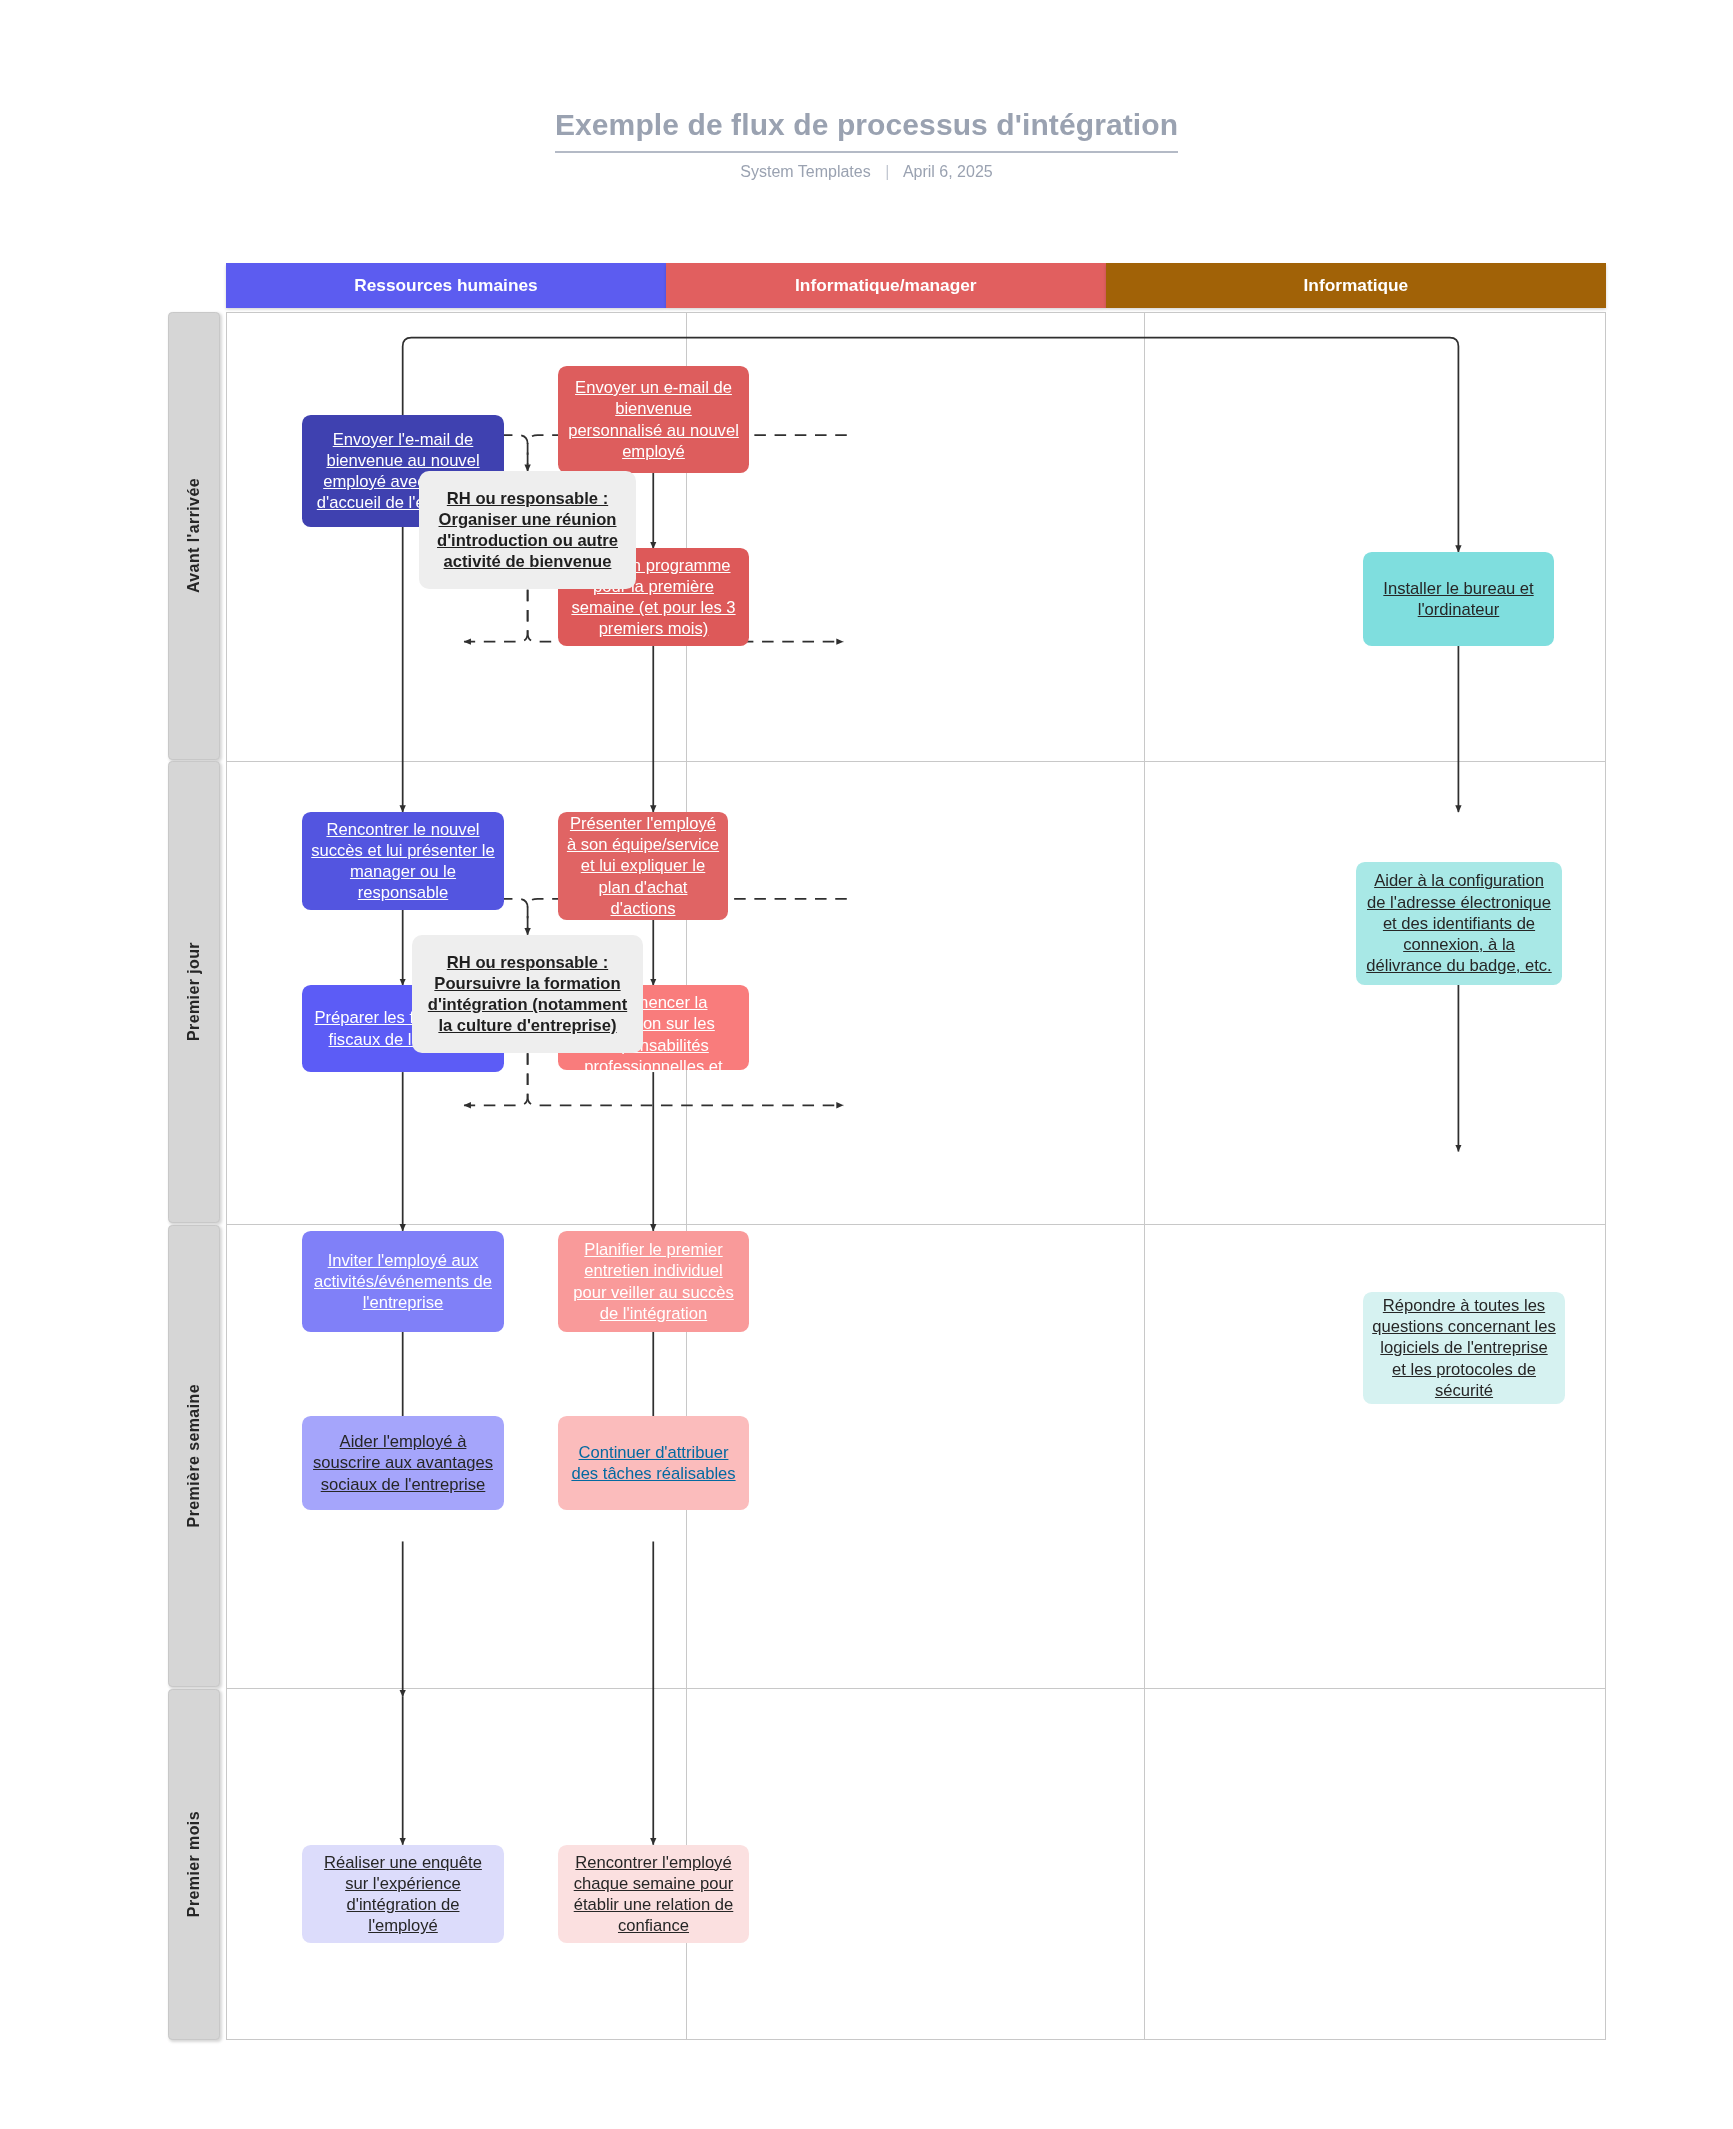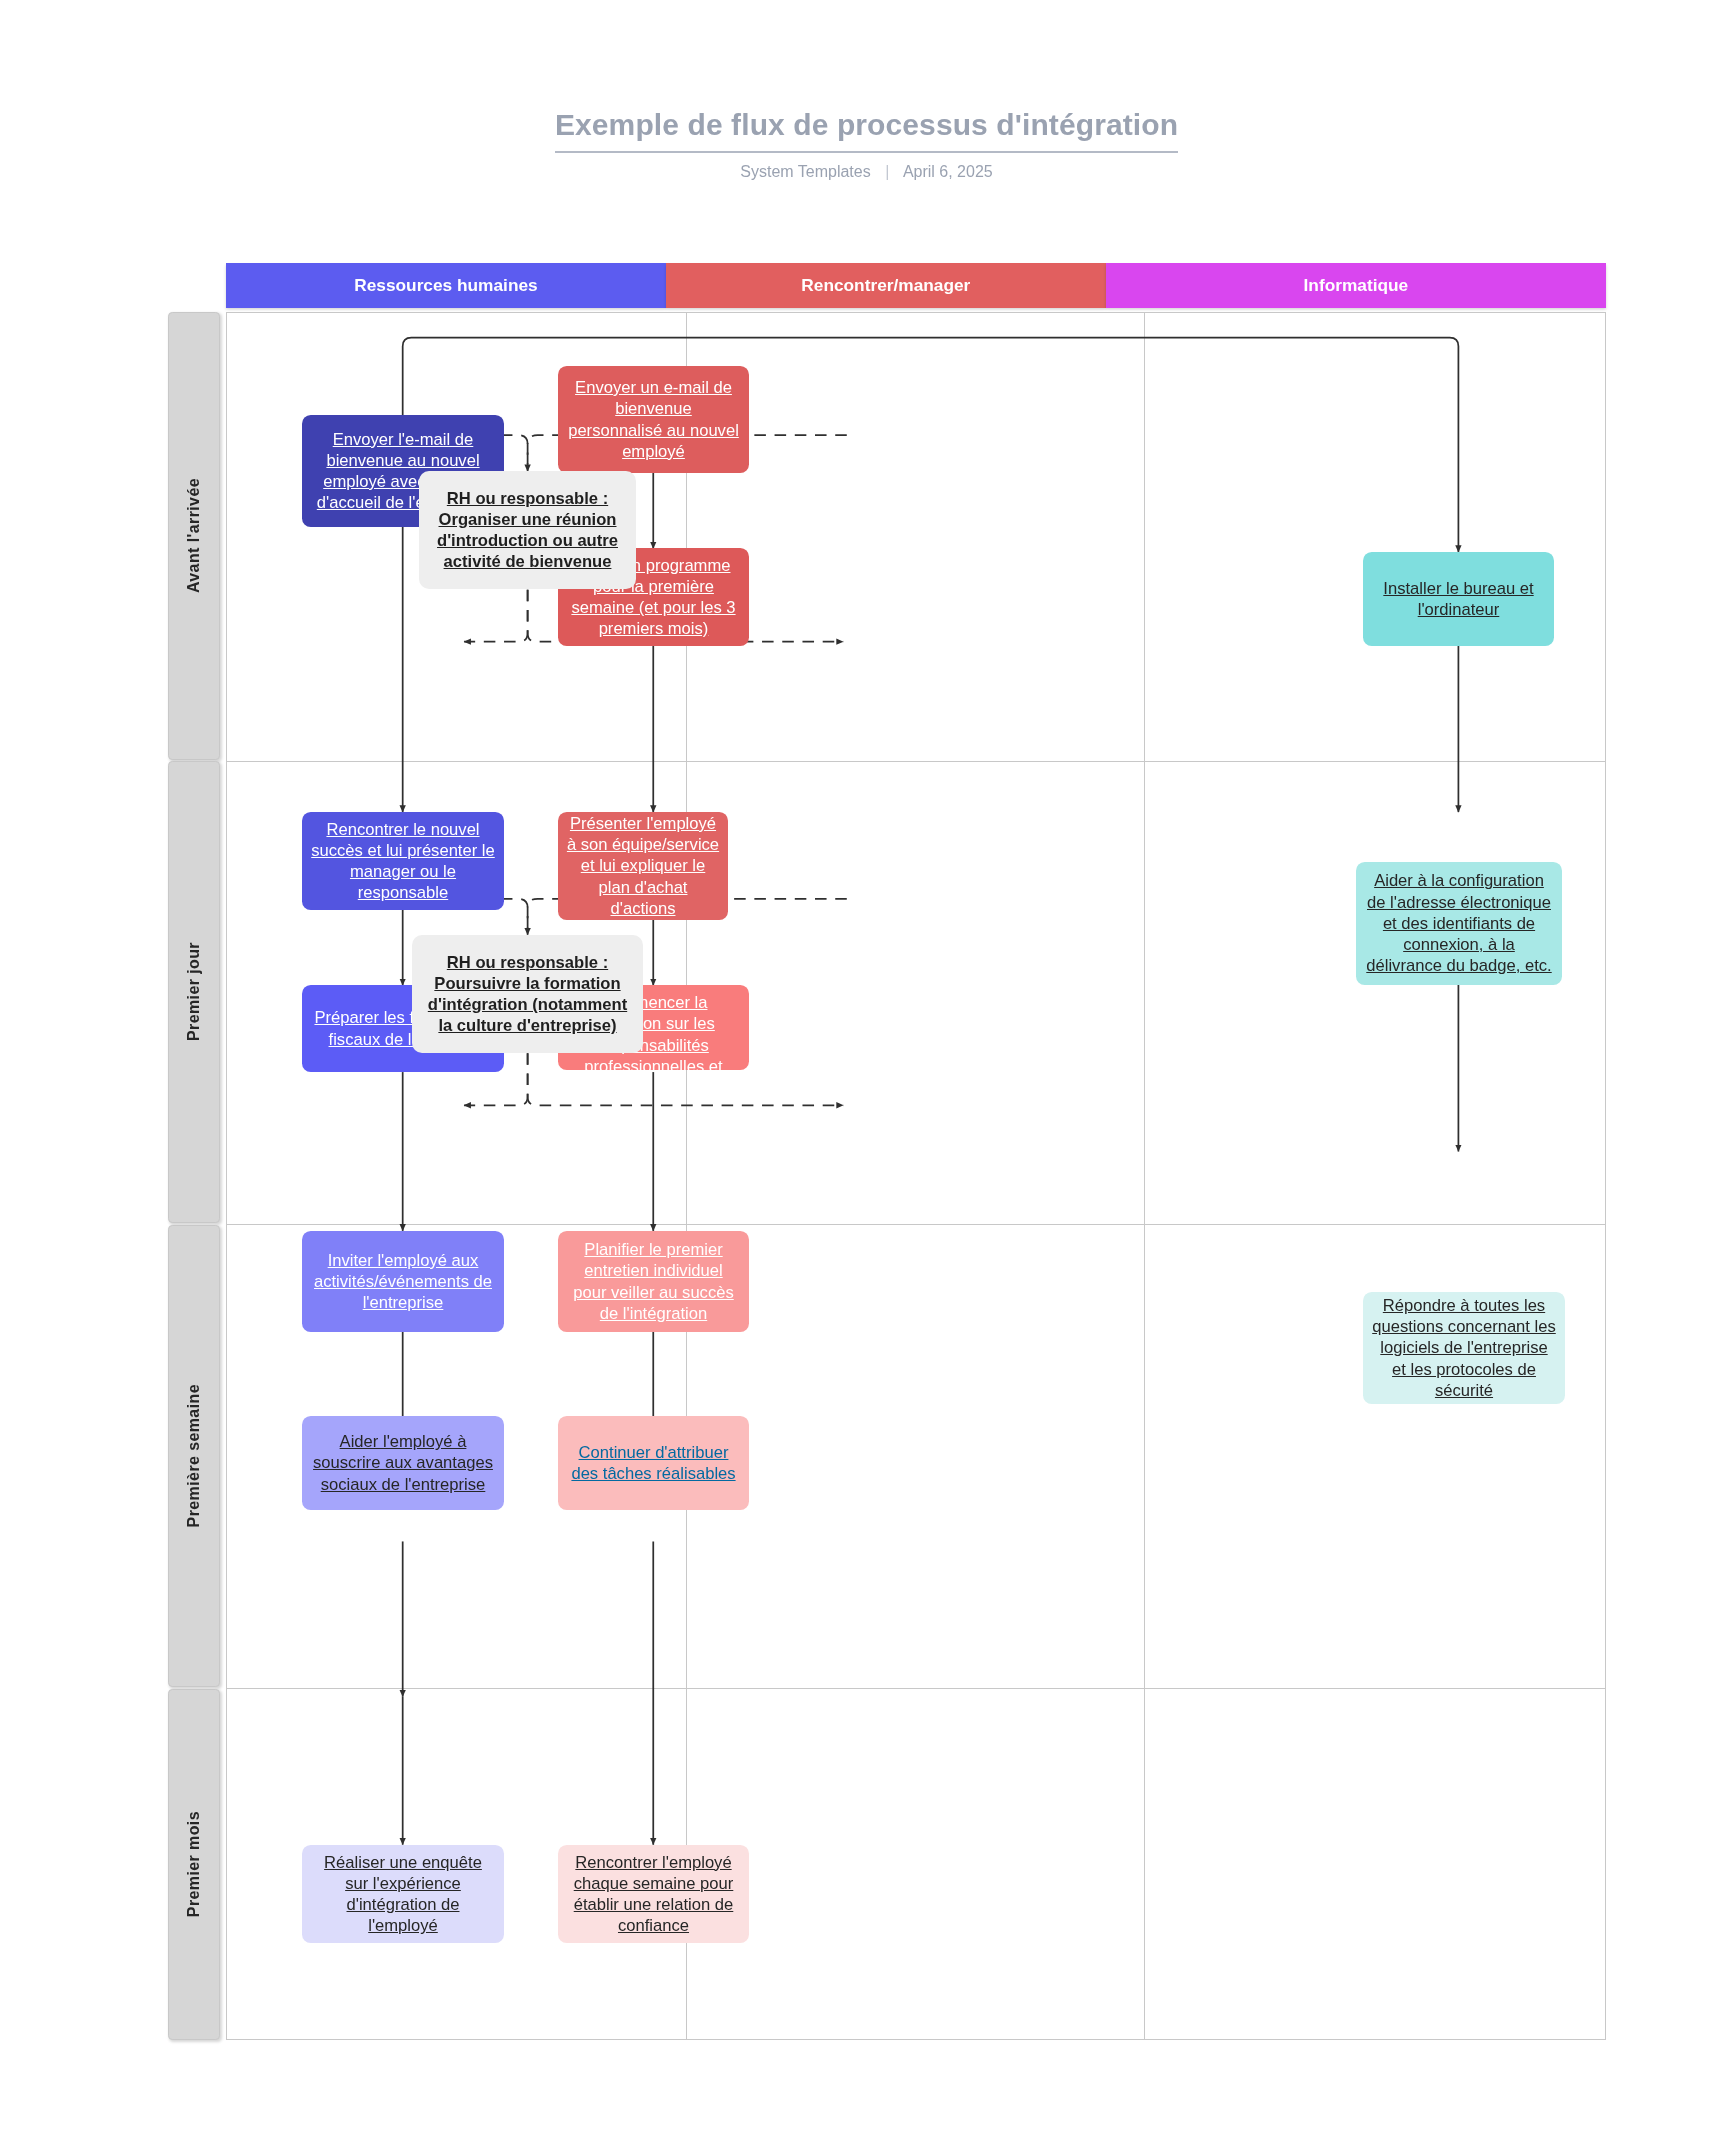--- a/index.html
+++ b/index.html
@@ -25,21 +25,21 @@
 
   
   .col-head-row{position:absolute;left:58px;top:0;height:45px;width:1380px;display:flex;}
   .col-head{
     height:45px;display:flex;align-items:center;justify-content:center;
     color:#ffffff;font-size:17.3px;font-weight:bold;
     box-shadow:0 2.2px 2.9px rgba(0,0,0,.18);
   }
   .col-head.hr{width:459px;background:#5c5cf0;}
   .col-head.mgr{width:459px;background:#e15f5f;}
-  .col-head.it{width:522px;background:#d946ef;}
+  .col-head.it{width:522px;background:#a16207;}
 
   
   .lane-body{position:absolute;left:58px;top:49px;width:1380px;height:1728px;
              border:1.4px solid #c8c8c8;box-sizing:border-box;background:#fff;}
   .vline{position:absolute;top:0;bottom:0;width:1.4px;background:#c8c8c8;}
   .vline.v1{left:459px;}
   .vline.v2{left:917px;}
   .hline{position:absolute;left:0;right:0;height:1.4px;background:#c8c8c8;}
 
   
@@ -77,21 +77,21 @@
     <span>System Templates</span>
     <span class="sep">|</span>
     <span>April 6, 2025</span>
   </div>
 </div>
 
 <div id="diagram">
 
   <div class="col-head-row">
     <div class="col-head hr">Ressources humaines</div>
-    <div class="col-head mgr">Rencontrer/manager</div>
+    <div class="col-head mgr">Informatique/manager</div>
     <div class="col-head it">Informatique</div>
   </div>
 
   <div class="row-label" style="top:49px;height:448px;">
       <span>Avant l'arrivée</span>
     </div>
   <div class="row-label" style="top:498px;height:462px;">
       <span>Premier jour</span>
     </div>
   <div class="row-label" style="top:962px;height:462px;">

